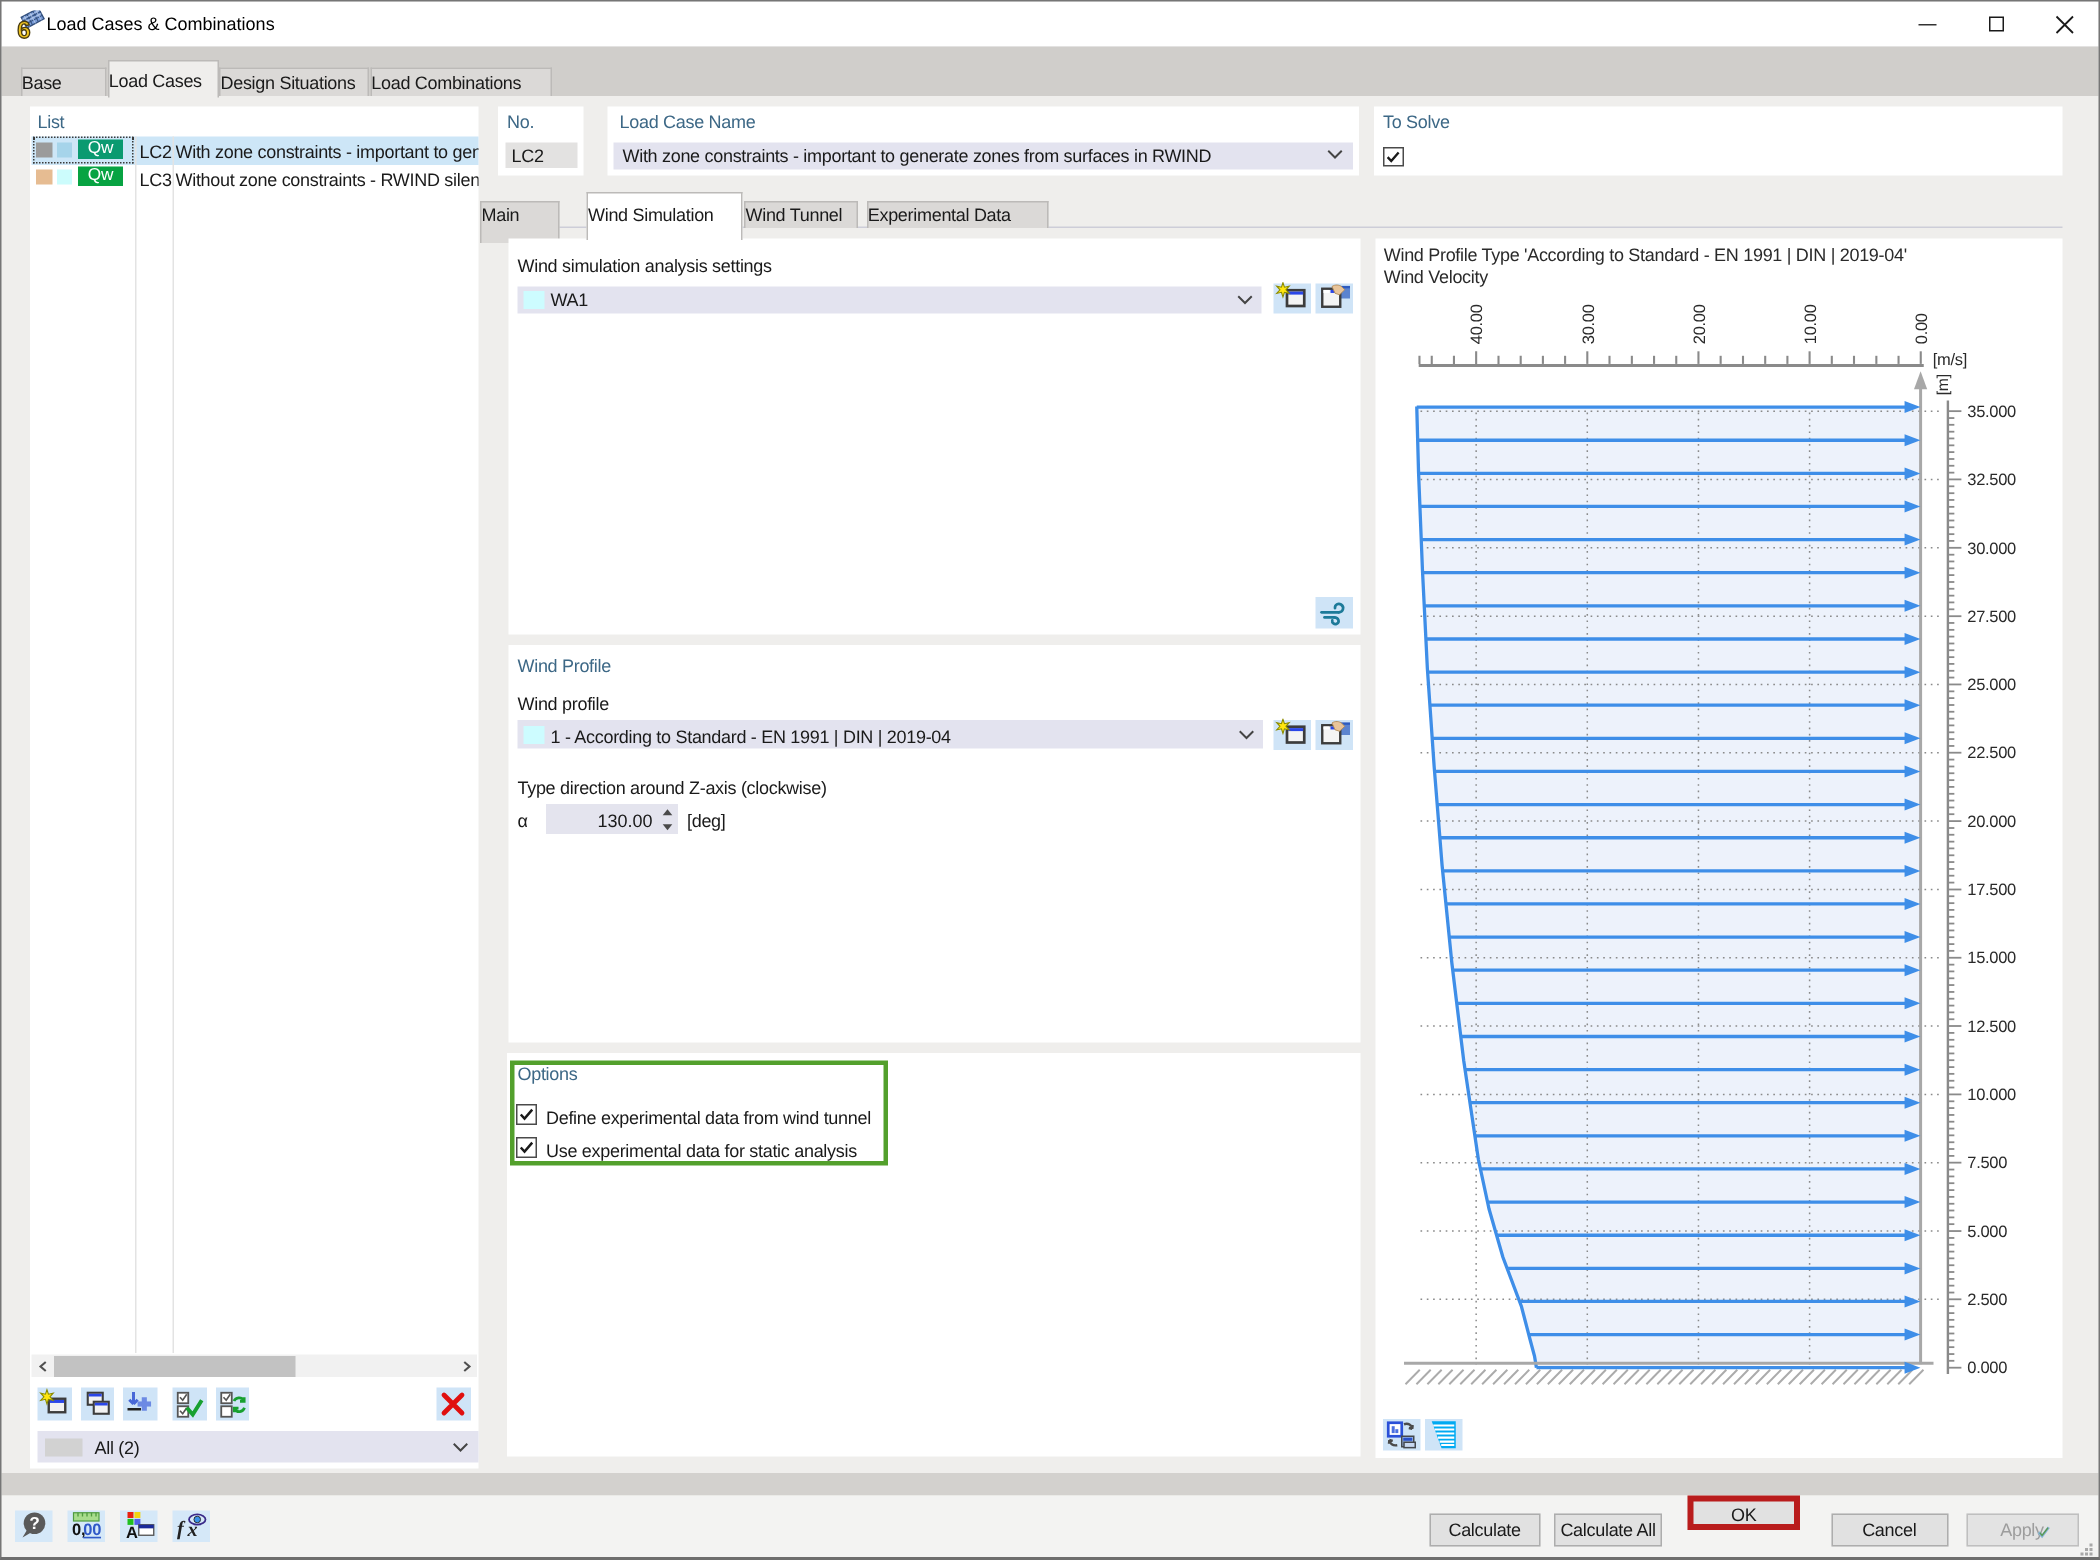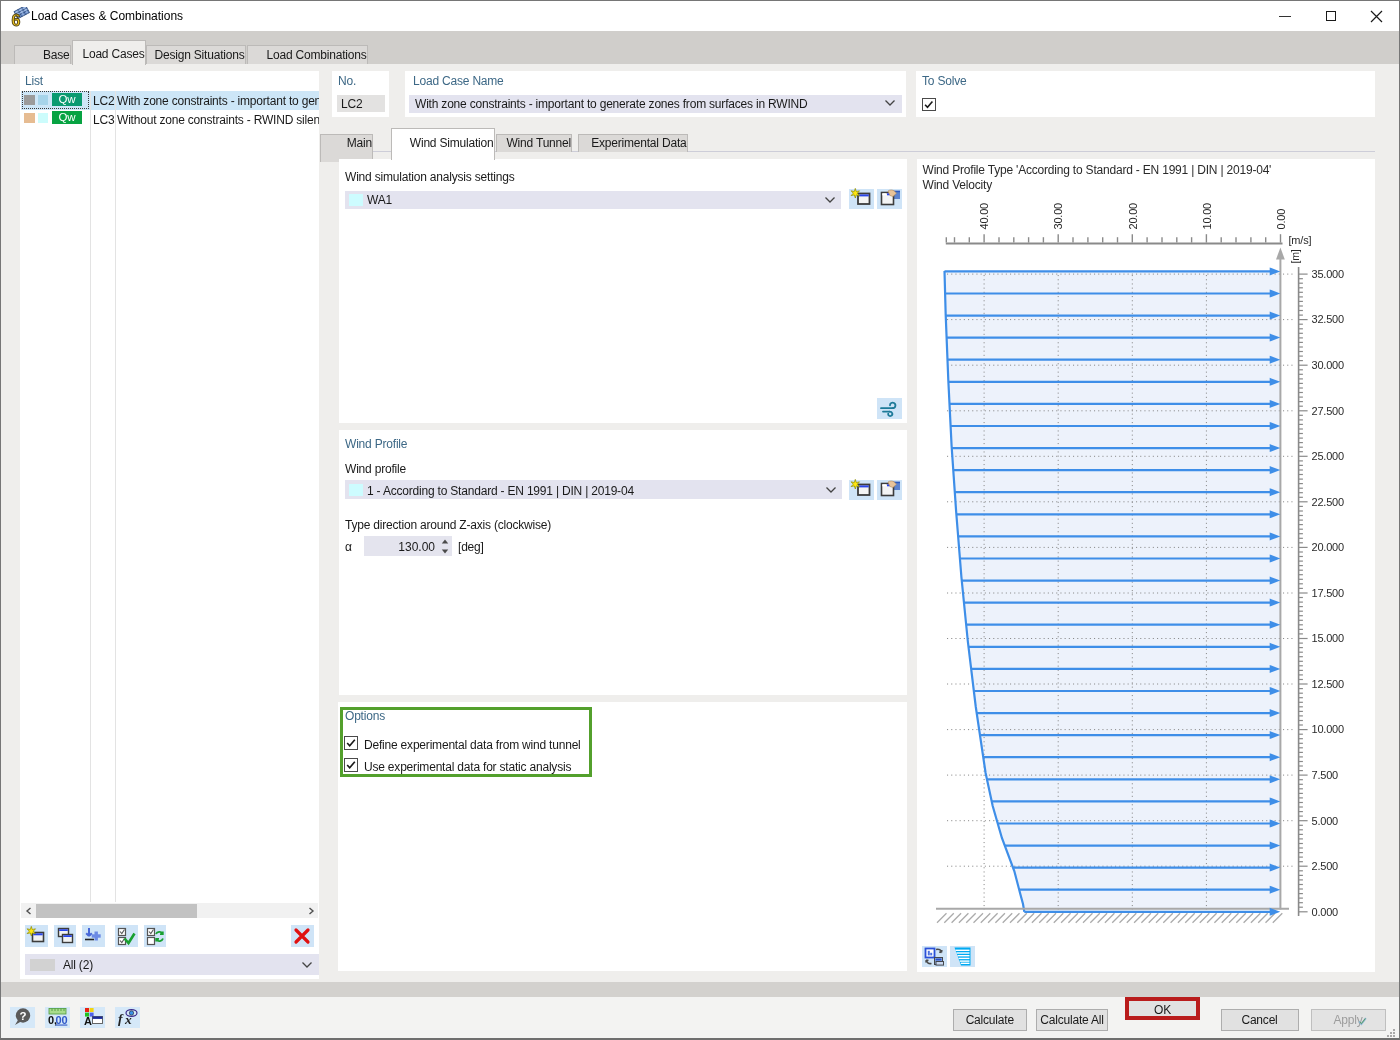--- a/index.html
+++ b/index.html
@@ -2,21 +2,21 @@
 <html><head><meta charset="utf-8"><title>Load Cases &amp; Combinations</title><style>
 *{margin:0;padding:0;box-sizing:border-box}
 html,body{width:1400px;height:1040px;overflow:hidden}
 body{font-family:"Liberation Sans",sans-serif;font-size:12px;color:#1a1a1a;background:#efeeec;position:relative;letter-spacing:-0.2px}
 .abs{position:absolute}
 .panel{position:absolute;background:#ffffff}
 .hdr{color:#3d6886;font-weight:normal}
 .combo{position:absolute;background:#e3e3ef}
 .iconbtn{position:absolute;background:#cfe4f7;display:flex;align-items:center;justify-content:center}
 .btn{position:absolute;height:22.5px;background:#e1e1e1;border:1px solid #adadad;text-align:center;line-height:20px;font-size:12px}
-.tab{position:absolute;background:#dbd9d7;border:1px solid #bcbab8;border-bottom:none;text-align:right}
+.tab{position:absolute;background:#dbd9d7;border:1px solid #bcbab8;border-bottom:none;text-align:left}
 .num{letter-spacing:0}
 </style></head><body>
 
 <div class="abs" style="left:0;top:0;width:1400px;height:1040px;border:1px solid #767676;border-bottom:2px solid #6e6e6e;z-index:50;pointer-events:none"></div>
 <div class="abs" style="left:1px;top:1px;width:1398px;height:30px;background:#ffffff"></div>
 <div class="abs" style="left:10px;top:7px"><svg width="20" height="20" viewBox="0 0 20 20">
       <g transform="rotate(-28 10 6)">
         <rect x="5.5" y="2" width="13" height="8" fill="#7a9cd8" stroke="#33507e" stroke-width="0.9"></rect>
         <g stroke="#33507e" stroke-width="0.7">
           <line x1="5.5" y1="4.7" x2="18.5" y2="4.7"></line>
@@ -136,21 +136,21 @@
   </svg>
 <div class="panel" style="left:916px;top:71px;width:459px;height:46px"></div>
 <div class="abs hdr" style="left:922px;top:74px">To Solve</div>
 <div style="position:absolute;left:922px;top:97.5px;width:13.5px;height:13.5px;background:#fff;border:1px solid #4a4a4a;box-sizing:border-box"><svg width="11.5" height="11.5" viewBox="0 0 11 11">
       <path d="M2 5.5 L4.3 8 L9 2.5" stroke="#1a1a1a" stroke-width="1.5" fill="none"></path>
     </svg></div>
 <div class="abs" style="left:332px;top:151px;width:1043px;height:1px;background:#cdcdd8"></div>
 <div class="tab" style="left:320px;top:134px;width:53px;height:28px;line-height:17px">Main</div>
 <div class="tab" style="left:391px;top:127.5px;width:103.5px;height:32px;line-height:29px;background:#ffffff;z-index:2">Wind Simulation</div>
 <div class="tab" style="left:496px;top:134px;width:76px;height:17.5px;line-height:17px">Wind Tunnel</div>
-<div class="tab" style="left:577.5px;top:134px;width:110px;height:17.5px;line-height:17px">Experimental Data</div>
+<div class="tab" style="left:577.5px;top:134px;width:121px;height:17.5px;line-height:17px">Experimental Data</div>
 <div class="panel" style="left:339px;top:159px;width:568px;height:264px"></div>
 <div class="abs" style="left:345px;top:170px">Wind simulation analysis settings</div>
 <div class="combo" style="left:345px;top:190.5px;width:496px;height:18px"></div>
 <div class="abs" style="left:349px;top:193.5px;width:14px;height:12px;background:#cdfcff"></div>
 <div class="abs" style="left:367px;top:193px">WA1</div>
 <svg style="position:absolute;left:824px;top:195.5px" width="12" height="8" viewBox="0 0 12 8">
     <path d="M1.5 1.5 L6 6 L10.5 1.5" stroke="#444" stroke-width="1.3" fill="none"></path>
   </svg>
 <div class="iconbtn" style="left:849px;top:188.5px;width:25px;height:20.5px">
     <svg width="25" height="21" viewBox="0 0 25 21">

